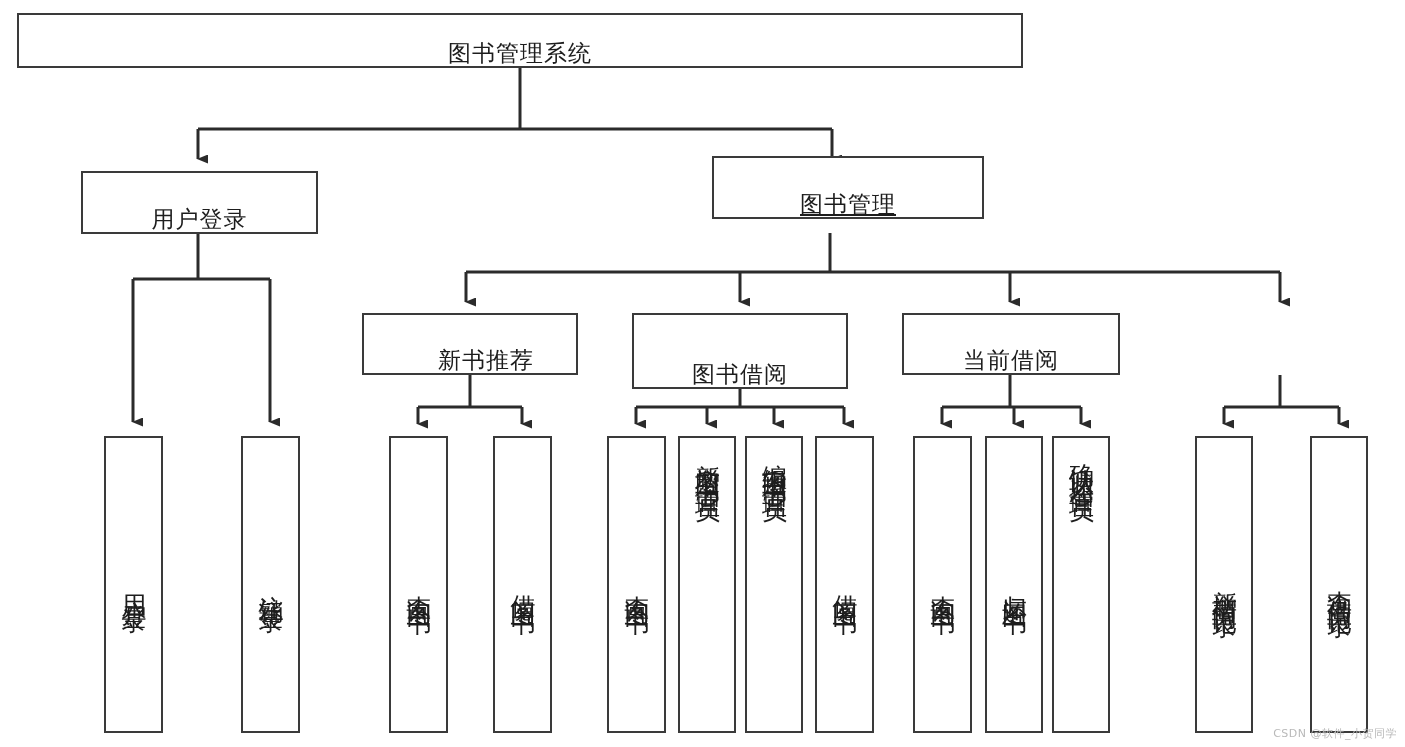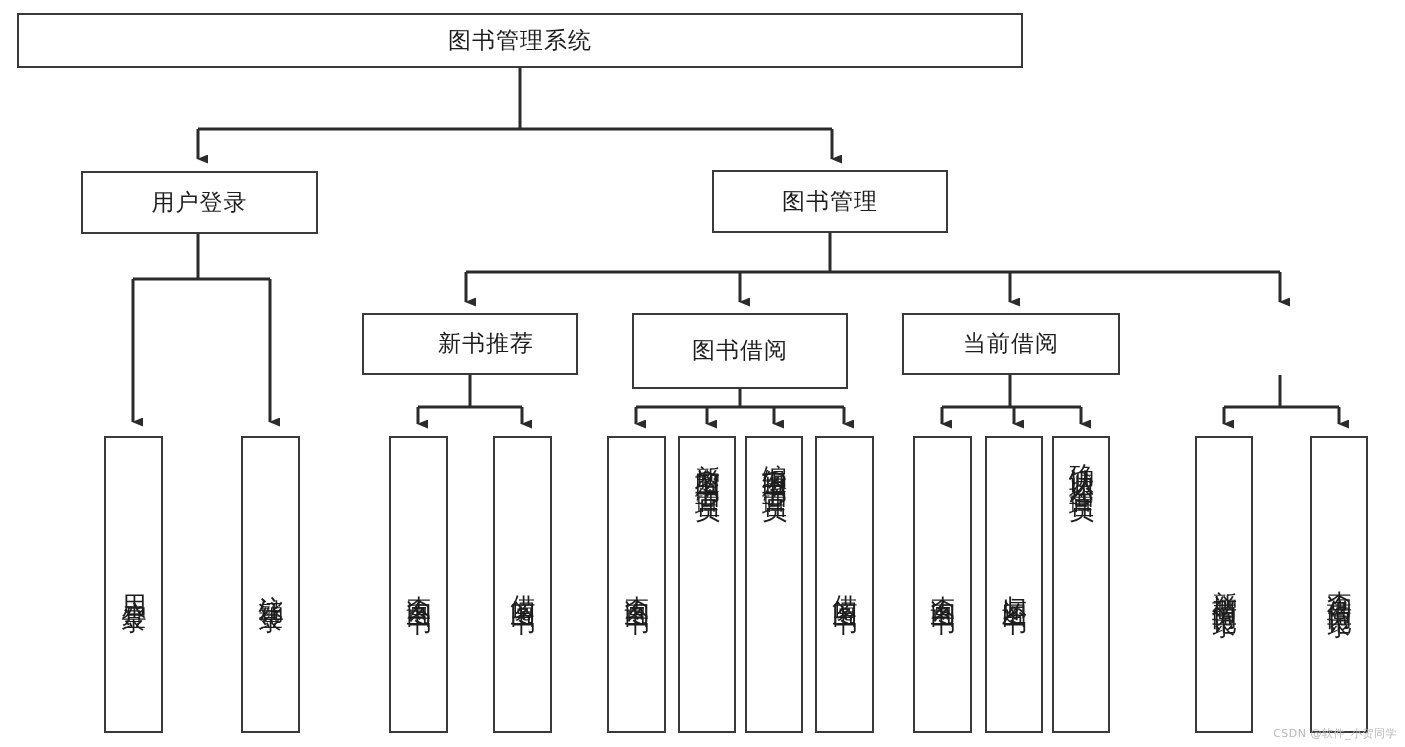--- a/index.html
+++ b/index.html
@@ -17,21 +17,21 @@
   svg.lines{
     position:absolute;left:0;top:0;width:1405px;height:747px;
     pointer-events:none;
   }
   .node{
     position:absolute;
     box-sizing:border-box;
     background:#ffffff;
     border:2.5px solid #3a3a3a;
     display:flex;
-    align-items:center;
+    align-items:flex-end;
     justify-content:center;
     color:#1d1d1d;
   }
   .node.h .label{
     font-size:23px;
     line-height:1.1;
     letter-spacing:1px;
     white-space:nowrap;
   }
   .node.root .label{font-size:23px;}
@@ -119,21 +119,21 @@
     </g>
   </svg>
 
   <div class="node h root" style="left:17px;top:13px;width:1006px;height:55px;">
     <span class="label">图书管理系统</span>
   </div>
 
   <div class="node h" style="left:81px;top:171px;width:237px;height:63px;">
     <span class="label">用户登录</span>
   </div>
-  <div class="node h" style="left:712px;top:170px;width:236px;height:63px;">
+  <div class="node h" style="left:712px;top:156px;width:272px;height:63px;text-decoration:underline;">
     <span class="label">图书管理</span>
   </div>
 
   <div class="node h" style="left:362px;top:313px;width:216px;height:62px;padding-left:32px;">
     <span class="label">新书推荐</span>
   </div>
   <div class="node h" style="left:632px;top:313px;width:216px;height:76px;">
     <span class="label">图书借阅</span>
   </div>
   <div class="node h" style="left:902px;top:313px;width:218px;height:62px;">

